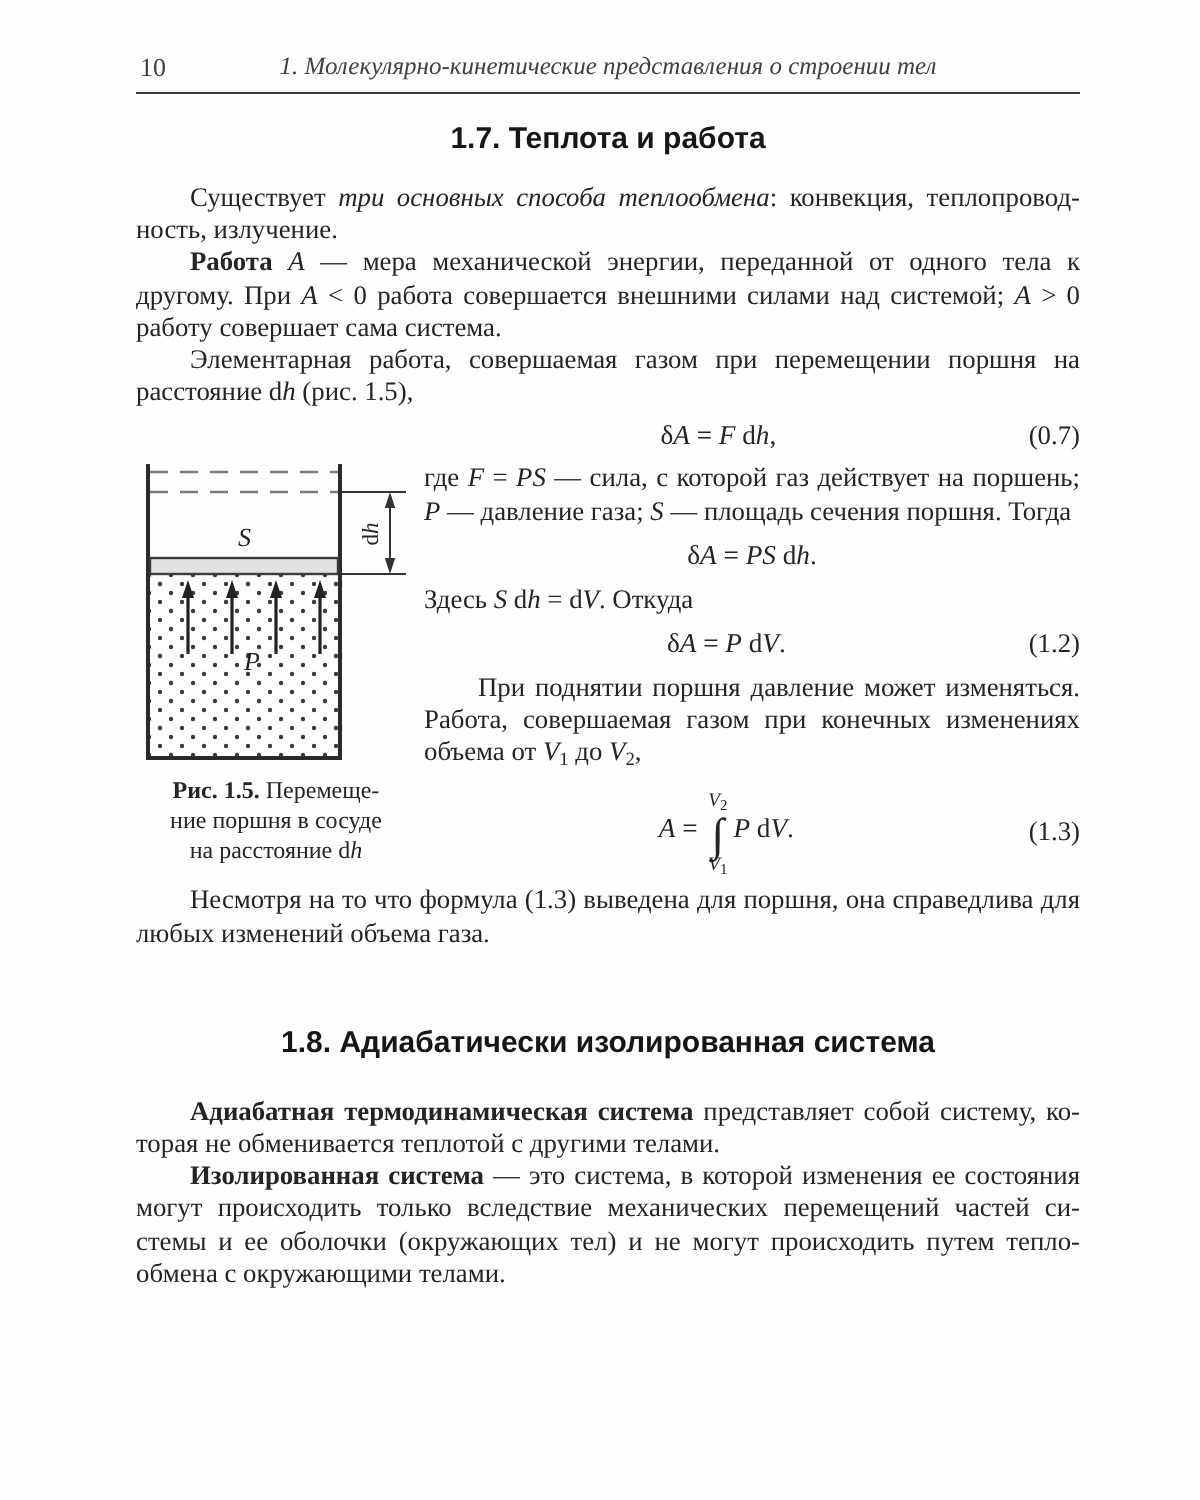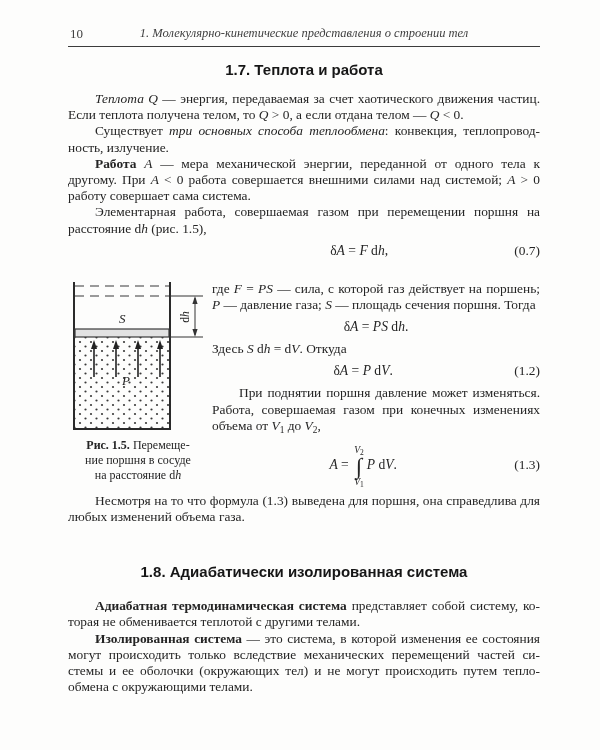--- a/index.html
+++ b/index.html
@@ -51,21 +51,21 @@
   .seg { }
   .i  { font-style:italic; }
   .b  { font-weight:bold; }
   .mi { font-style:italic; }
   .sub { font-size:0.7em; vertical-align:-0.28em; font-style:normal; }
 
   
   .eq-row { display:flex; align-items:center; margin:6px 0; }
   .eq-row .eq-body { flex:1; text-align:center; font-size:13.6px; }
   .eq-row .eq-num { font-size:13.4px; }
-  .eq11-row { margin-left:136px; margin-top:6px; margin-bottom:22px; }
+  .eq11-row { margin-left:136px; margin-top:6px; margin-bottom:5px; }
   .eq-int { margin:4px 0; }
 
   .integral {
     display:inline-flex; flex-direction:column; align-items:center;
     vertical-align:middle; line-height:1; margin:4px 3px 0 2px;
   }
   .int-lim { font-size:9.5px; line-height:1; }
   .int-lim .sub { font-size:7.5px; }
   .int-sign { font-size:23px; line-height:0.95; }
 
@@ -87,21 +87,20 @@
 
 <div class="page">
 
   <header class="page-header">
     <span class="page-num">10</span>
     <span class="running-head">1. Молекулярно-кинетические представления о строении тел</span>
   </header>
 
   <h1 class="sec-title">1.7. Теплота и работа</h1>
 
-  <p class="body indent"><span class="seg i">Теплота </span><span class="seg mi">Q</span><span class="seg"> — энергия, передаваемая за счет хаотического движения ча­стиц. Если теплота получена телом, то </span><span class="seg mi">Q</span><span class="seg"> &gt; 0, а если отдана телом — </span><span class="seg mi">Q</span><span class="seg"> &lt; 0.</span></p>
   <p class="body indent"><span class="seg">Существует </span><span class="seg i">три основных способа теплообмена</span><span class="seg">: конвекция, теплопровод­ность, излучение.</span></p>
   <p class="body indent"><span class="seg b">Работа </span><span class="seg mi">A</span><span class="seg"> — мера механической энергии, переданной от одного тела к другому. При </span><span class="seg mi">A</span><span class="seg"> &lt; 0 работа совершается внешними силами над системой; </span><span class="seg mi">A</span><span class="seg"> &gt; 0 работу совершает сама система.</span></p>
   <p class="body indent"><span class="seg">Элементарная работа, совершаемая газом при перемещении поршня на расстояние d</span><span class="seg mi">h</span><span class="seg"> (рис. 1.5),</span></p>
 
   <div class="eq-row eq11-row">
     <span class="eq-body"><span class="seg">δ</span><span class="seg mi">A</span><span class="seg"> = </span><span class="seg mi">F</span><span class="seg"> d</span><span class="seg mi">h</span><span class="seg">,</span></span>
     <span class="eq-num">(0.7)</span>
   </div>
 
   <div class="fig-block">

